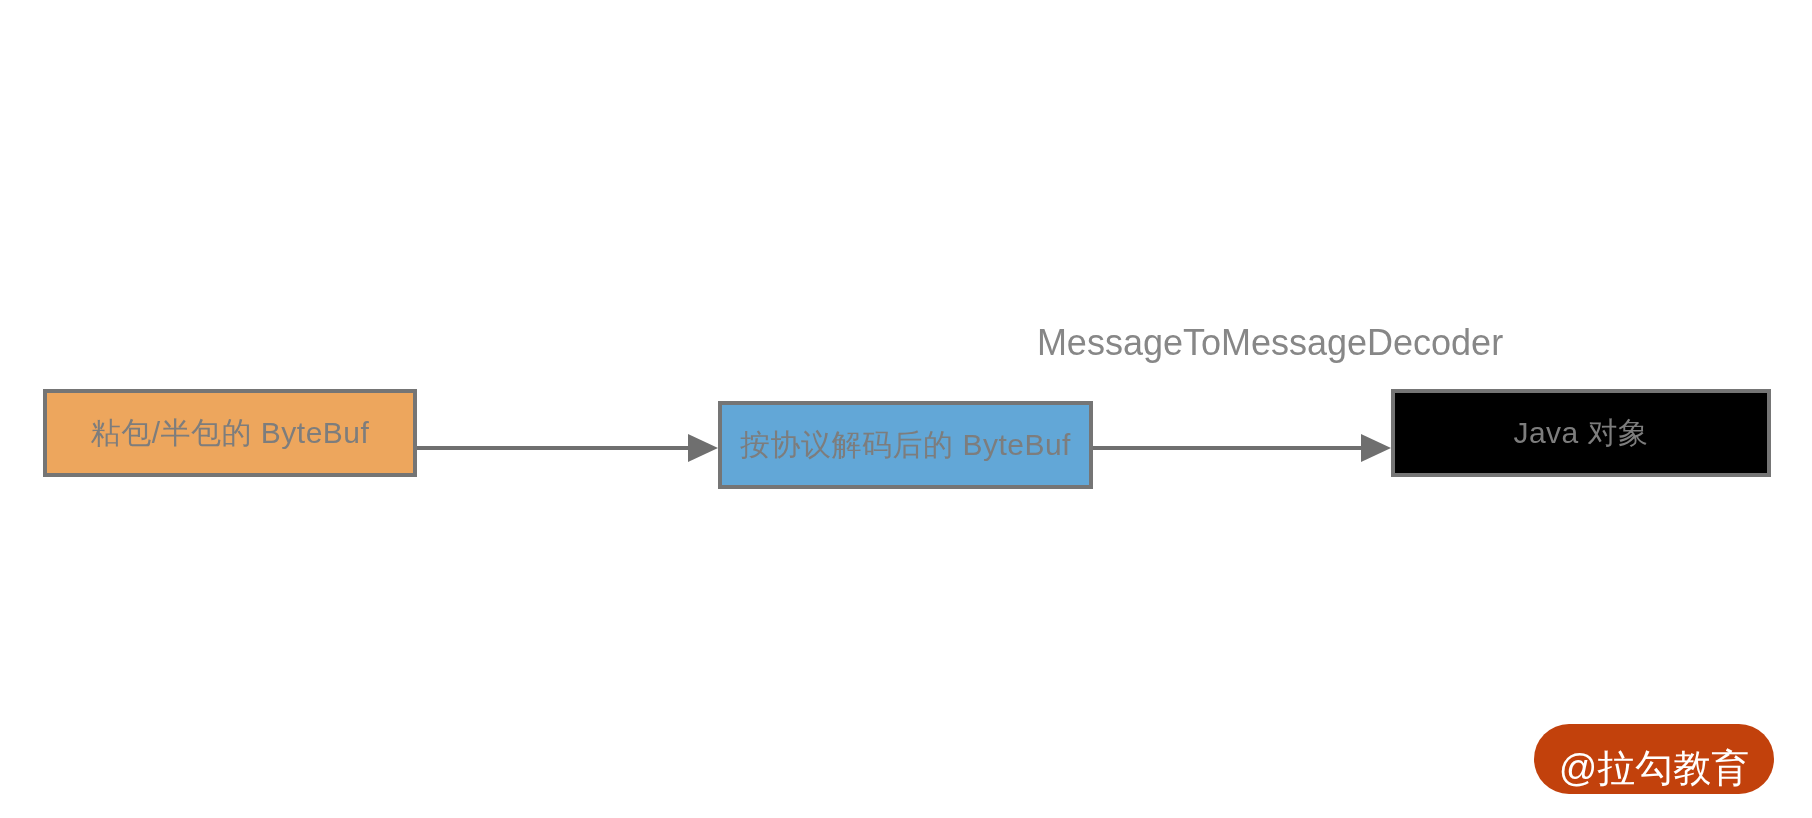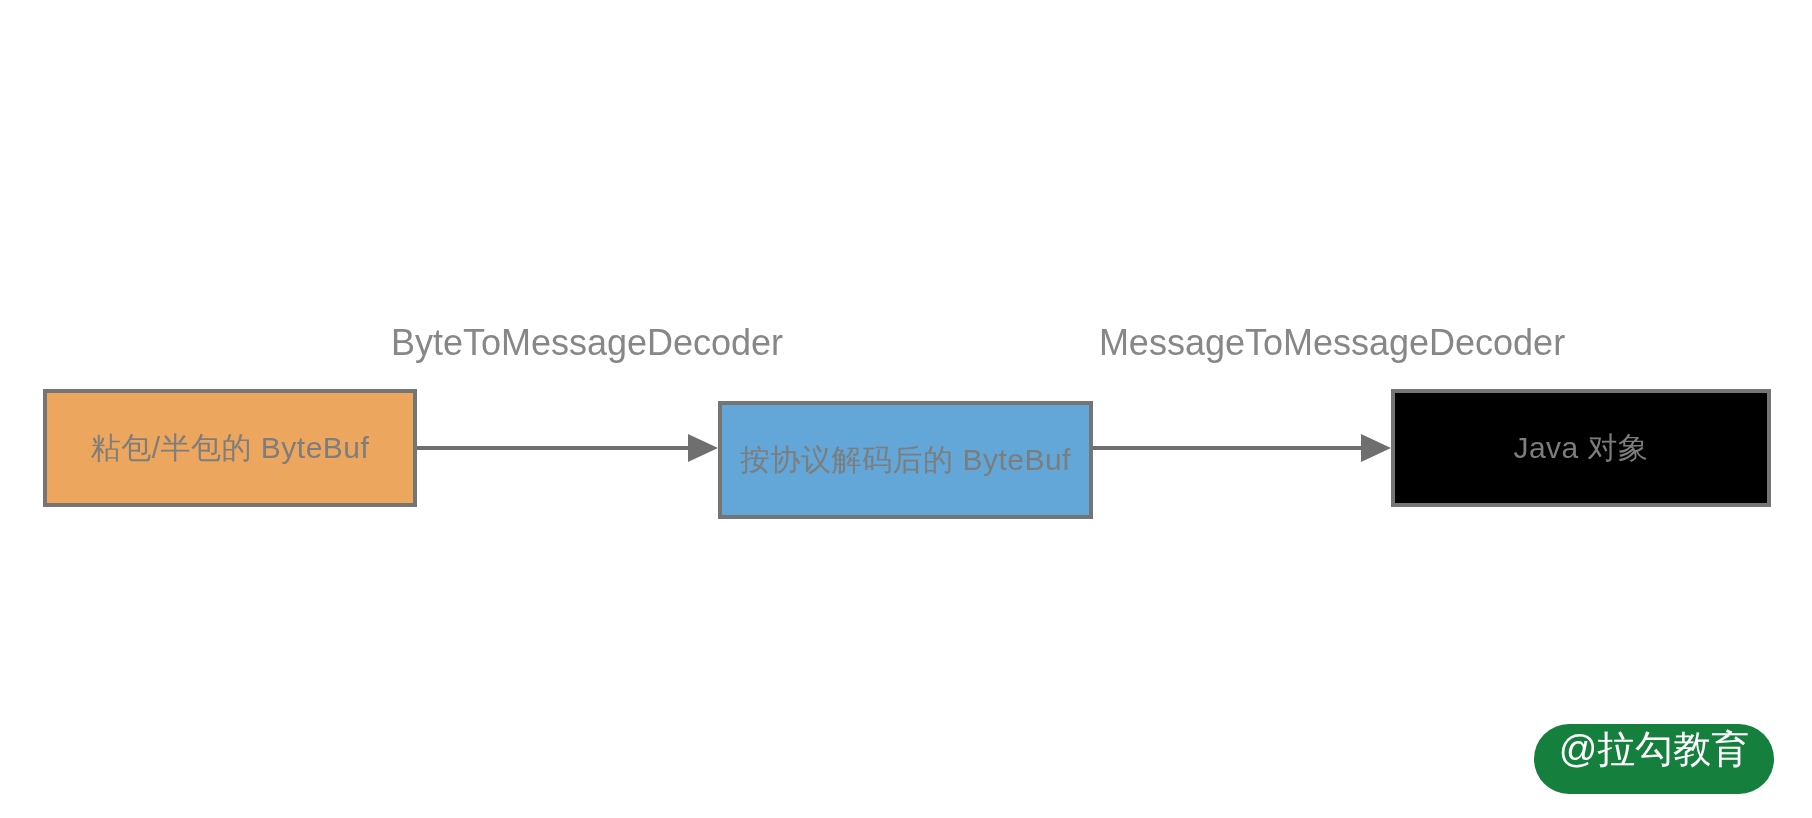--- a/index.html
+++ b/index.html
@@ -11,21 +11,21 @@
   .canvas {
     position: relative;
     width: 1812px;
     height: 818px;
     background: #ffffff;
     overflow: hidden;
   }
   .node {
     position: absolute;
     top: 389px;
-    height: 118px;
+    height: 88px;
     box-sizing: border-box;
     border: 4px solid #757575;
     display: flex;
     align-items: center;
     justify-content: center;
   }
   .node .node-label {
     font-size: 30px;
     color: #7d7d7d;
     letter-spacing: 0.5px;
@@ -37,21 +37,21 @@
 
   .edge-label {
     position: absolute;
     top: 322px;
     transform: translateX(-50%);
     font-size: 36px;
     color: #878787;
     white-space: nowrap;
   }
   .edge-label-1 { left: 587px; }
-  .edge-label-2 { left: 1332px; }
+  .edge-label-2 { left: 1270px; }
 
   .arrow-line {
     position: absolute;
     top: 446px;
     height: 4px;
     background: #6f6f6f;
   }
   .arrow-line-1 { left: 417px;  width: 271px; }
   .arrow-line-2 { left: 1093px; width: 268px; }
 
@@ -67,37 +67,36 @@
   .arrow-head-1 { left: 688px; }
   .arrow-head-2 { left: 1361px; }
 
   .watermark {
     position: absolute;
     left: 1534px;
     top: 724px;
     width: 240px;
     height: 70px;
     border-radius: 35px;
-    background: #15803d;
+    background: #c2410c;
     display: flex;
-    align-items: flex-start;
+    align-items: flex-end;
     justify-content: center;
   }
   .watermark span {
     font-size: 38px;
     color: #ffffff;
     white-space: nowrap;
   }
 </style>
 </head>
 <body>
 
 <div class="canvas">
 
-  <div class="edge-label edge-label-1">ByteToMessageDecoder</div>
 
   <div class="edge-label edge-label-2">MessageToMessageDecoder</div>
 
   <div class="node node-source">
     <span class="node-label">粘包/半包的 ByteBuf</span>
   </div>
 
   <div class="arrow-line arrow-line-1"></div>
   <div class="arrow-head arrow-head-1"></div>
 

